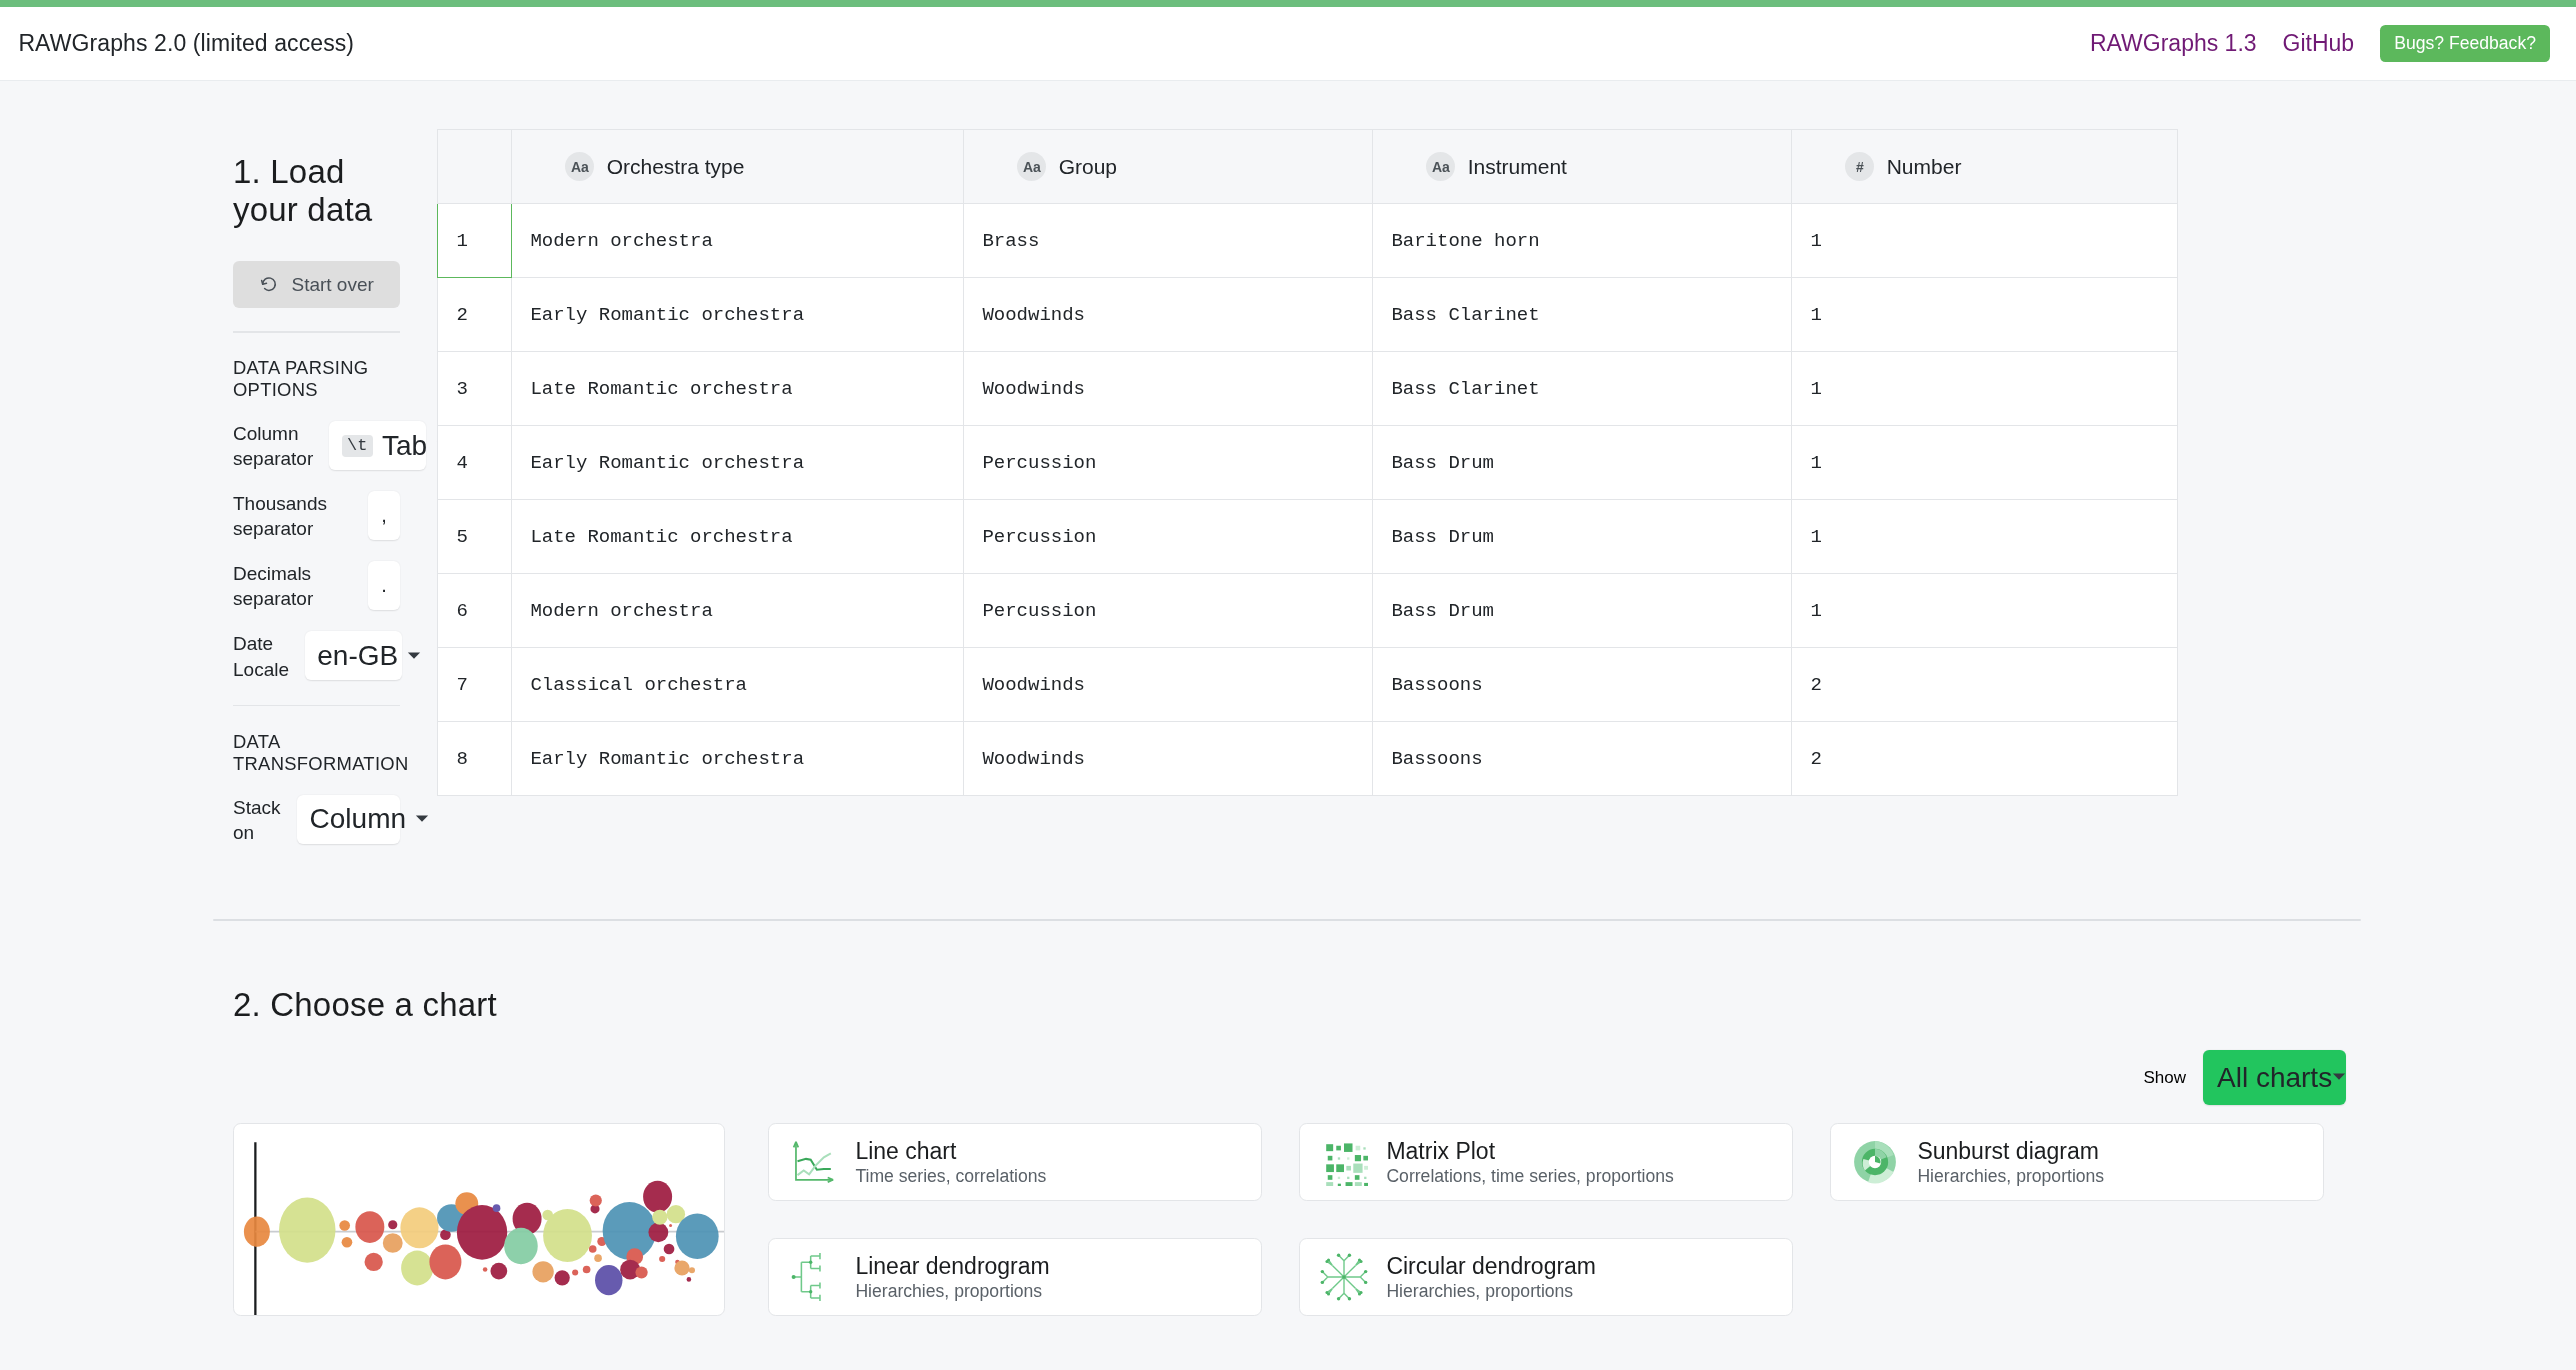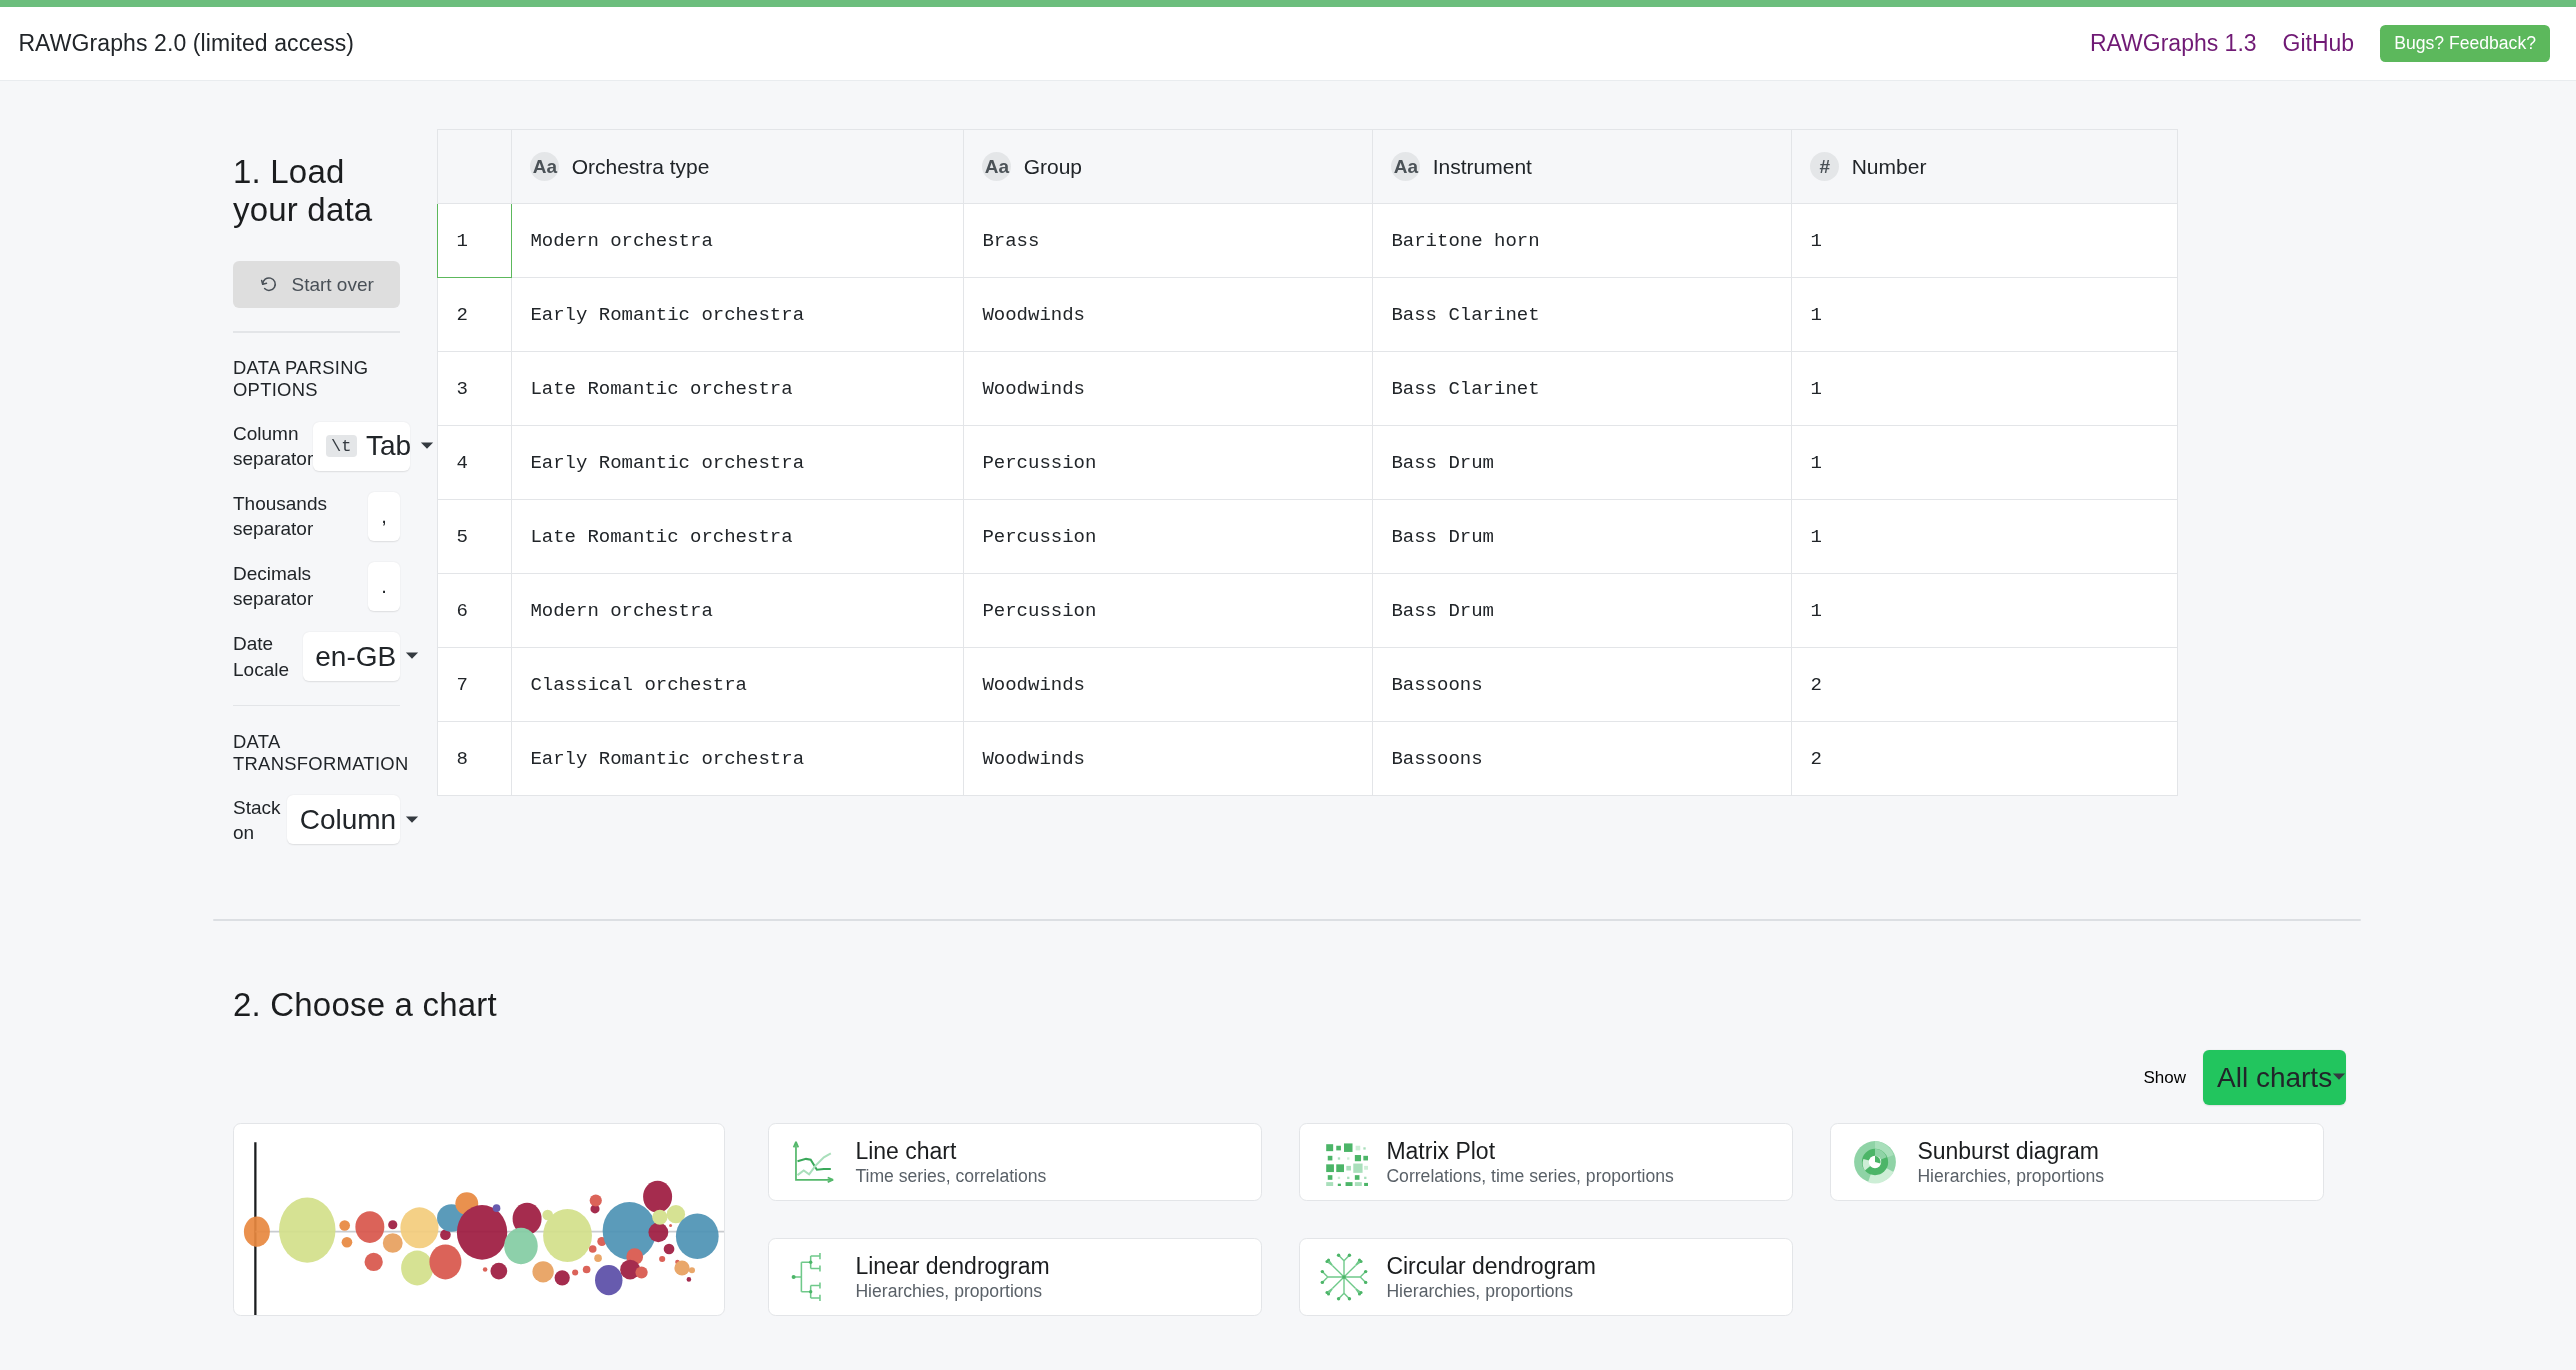--- a/index.html
+++ b/index.html
@@ -47,22 +47,22 @@
     margin-top: 32px;
     font-family: "Liberation Sans", sans-serif;
   }
   .reload-icon { width: 20px; height: 20px; display: block; }
   .side-divider { height: 1.5px; background: #e3e5e8; margin: 23px 0 0 0; }
   .side-head {
     font-size: 18.4px; color: #212529; letter-spacing: 0.3px;
     margin: 24.5px 0 0 0; font-weight: 400;
   }
   .opt-row {
-    display: flex; align-items: center; justify-content: space-between;
-    margin-top: 20px; min-height: 49px;
+    display: flex; align-items: flex-start; justify-content: space-between;
+    margin-top: 20px; min-height: 49px; gap: 16px;
   }
   .opt-label { font-size: 19px; color: #212529; line-height: 1.32; max-width: 100px; }
   .select-box {
     background: #ffffff; border: none; border-radius: 6.1px;
     box-shadow: 0 0.8px 1.5px rgba(0,0,0,.10);
     height: 49px; display: flex; align-items: center;
     padding: 0 12.3px; gap: 9.2px; cursor: pointer; min-width: 97px;
   }
   .sep-chip {
     background: #e4e6e8; border-radius: 3.8px; padding: 1.5px 5.4px;
@@ -84,23 +84,24 @@
   table.data th, table.data td {
     border: 0.8px solid #e3e5e8; text-align: left; vertical-align: middle;
   }
   table.data thead th { background: #f6f7f9; height: 74px; padding: 0 18.4px; }
   th.idx-head { width: 74px; padding: 0; }
   th.c1 { width: 452px; } th.c2 { width: 409px; }
   th.c3 { width: 419px; } th.c4 { width: 386px; }
   .th-inner { display: flex; align-items: center; gap: 12.3px; }
   .type-badge {
     width: 29px; height: 29px; border-radius: 50%;
-    background: #e4e6e8; color: #4b5257; font-size: 19px;
+    background: #e4e6e8; color: #4b5257; font-size: 14px;
     display: flex; align-items: center; justify-content: center;
     flex: 0 0 auto;
+    margin-left: 35px;
   }
   .th-label { font-size: 21px; color: #212529; font-weight: 400; }
   table.data tbody td { height: 74px; padding: 0 18.4px;
     font-family: "Liberation Mono", monospace; font-size: 19px; color: #212529;
     background: #ffffff; }
   td.idx {
     background: #f6f7f9; color: #9aa0a6; text-align: center;
     font-family: "Liberation Mono", monospace; font-size: 19px; padding: 0;
   }
   td.idx.selected { border: 1.5px solid #5cb85c; }

